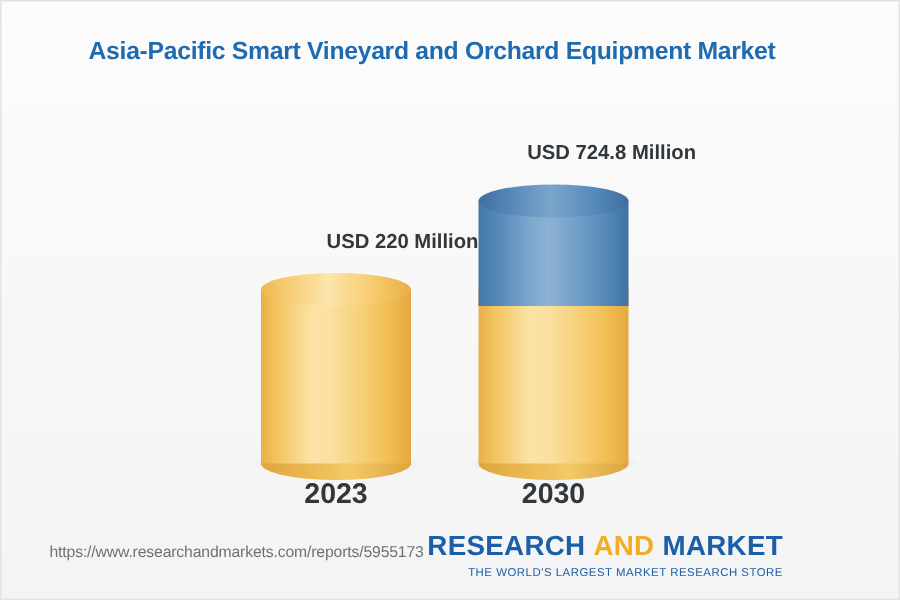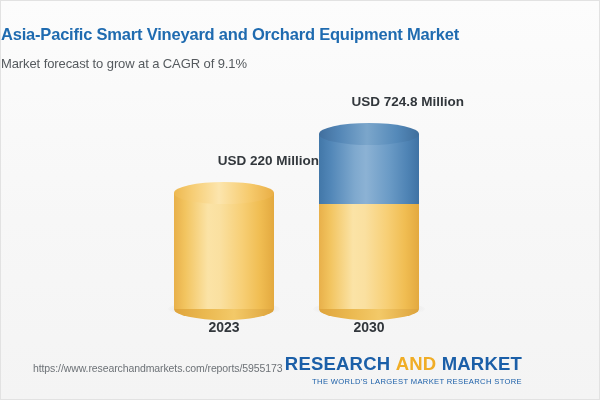--- a/index.html
+++ b/index.html
@@ -20,21 +20,21 @@
     border: 1px solid #e2e2e2;
     overflow: hidden;
   }
 
   
   .header-block {
     position: absolute;
     left: 0;
     top: 0;
     width: 516px;
-    text-align: left;
+    text-align: right;
   }
   .chart-title {
     margin: 0;
     padding-top: 24px;
     font-size: 16.5px;
     font-weight: bold;
     color: #1f6bb0;
     letter-spacing: -0.2px;
     line-height: 1.2;
   }
@@ -75,21 +75,21 @@
   }
   #value-label-2023 { top: 152px; }
   #value-label-2028 { top: 93px; }
 
   .year-label {
     position: absolute;
     width: 100px;
     left: 0;
     top: 318px;
     text-align: center;
-    font-size: 14px;
+    font-size: 19px;
     font-weight: bold;
     color: #32373c;
   }
 
   
   .cylinder {
     position: absolute;
     left: 0;
     width: 100px;
   }
@@ -219,21 +219,20 @@
     white-space: nowrap;
   }
 </style>
 </head>
 <body>
 
 <div id="infographic-card">
 
   <div class="header-block">
     <h1 class="chart-title">Asia-Pacific Smart Vineyard and Orchard Equipment Market</h1>
-    <p class="chart-subtitle">Market forecast to grow at a CAGR of 9.1%</p>
   </div>
 
   <div class="plot-area">
 
     <div class="bar-group" id="bar-group-2023">
 
       <div class="value-label" id="value-label-2023">USD 220 Million</div>
 
       <div class="bar-shadow" style="top:300px;"></div>
 

